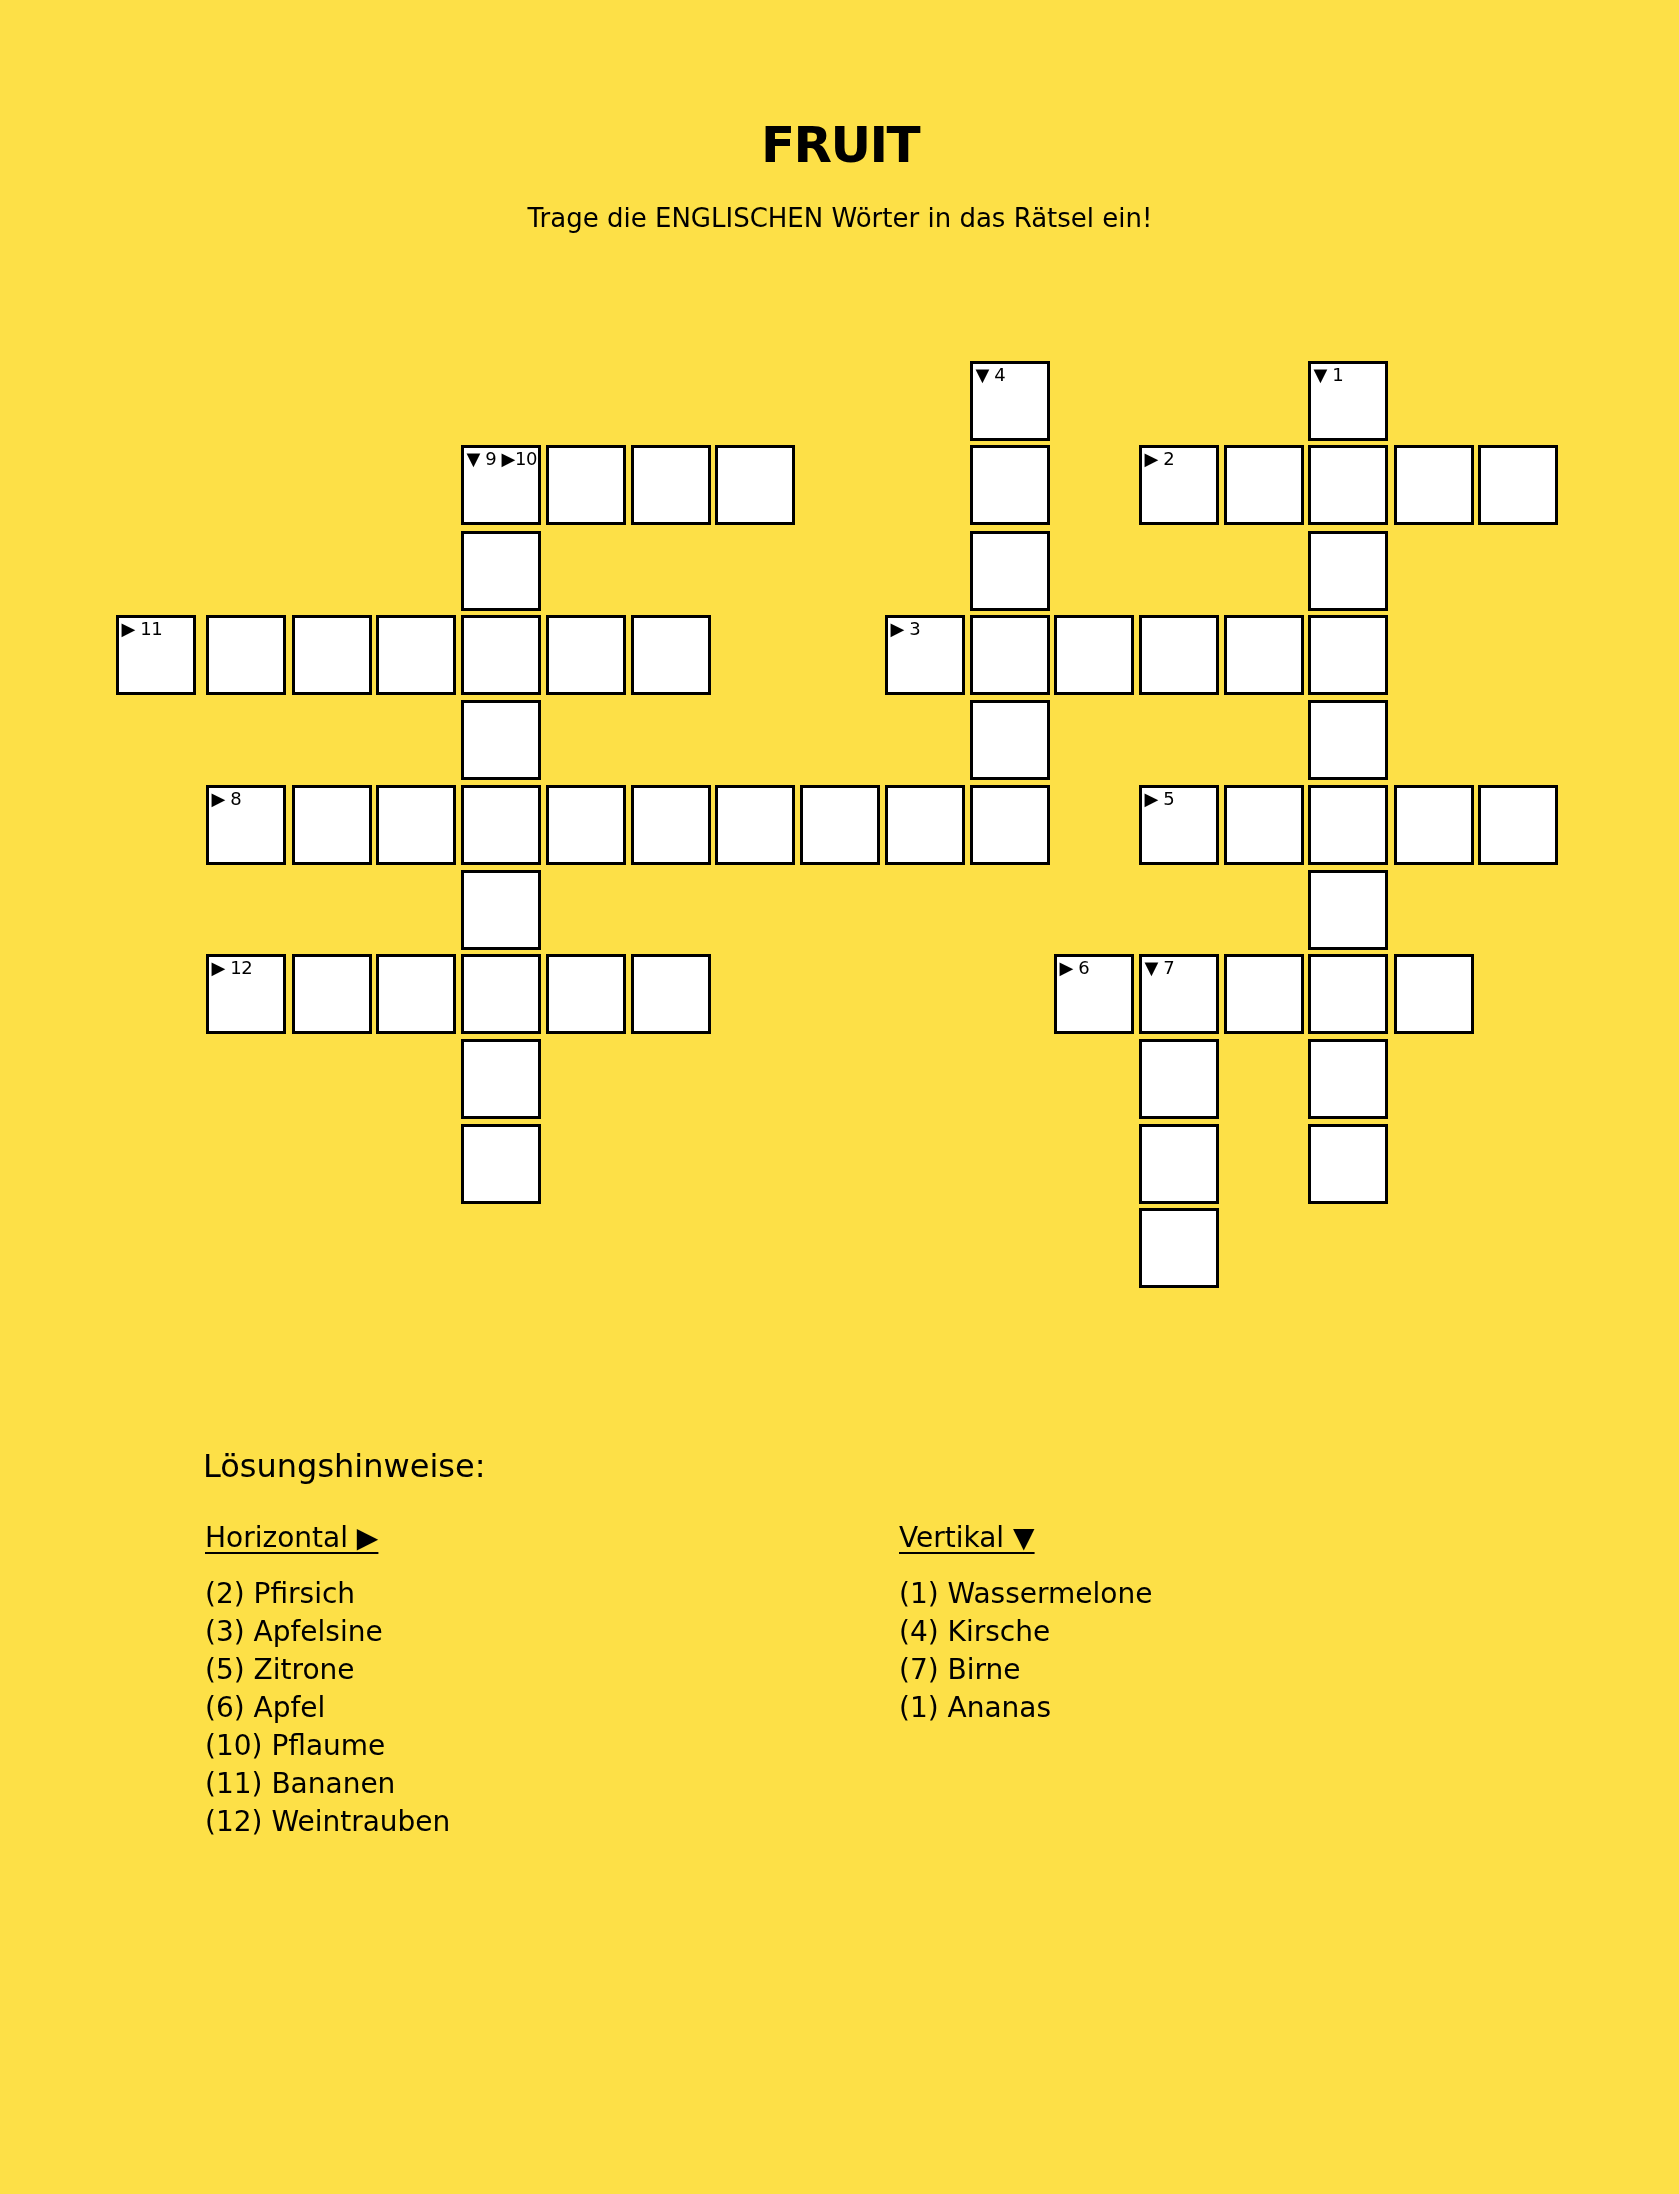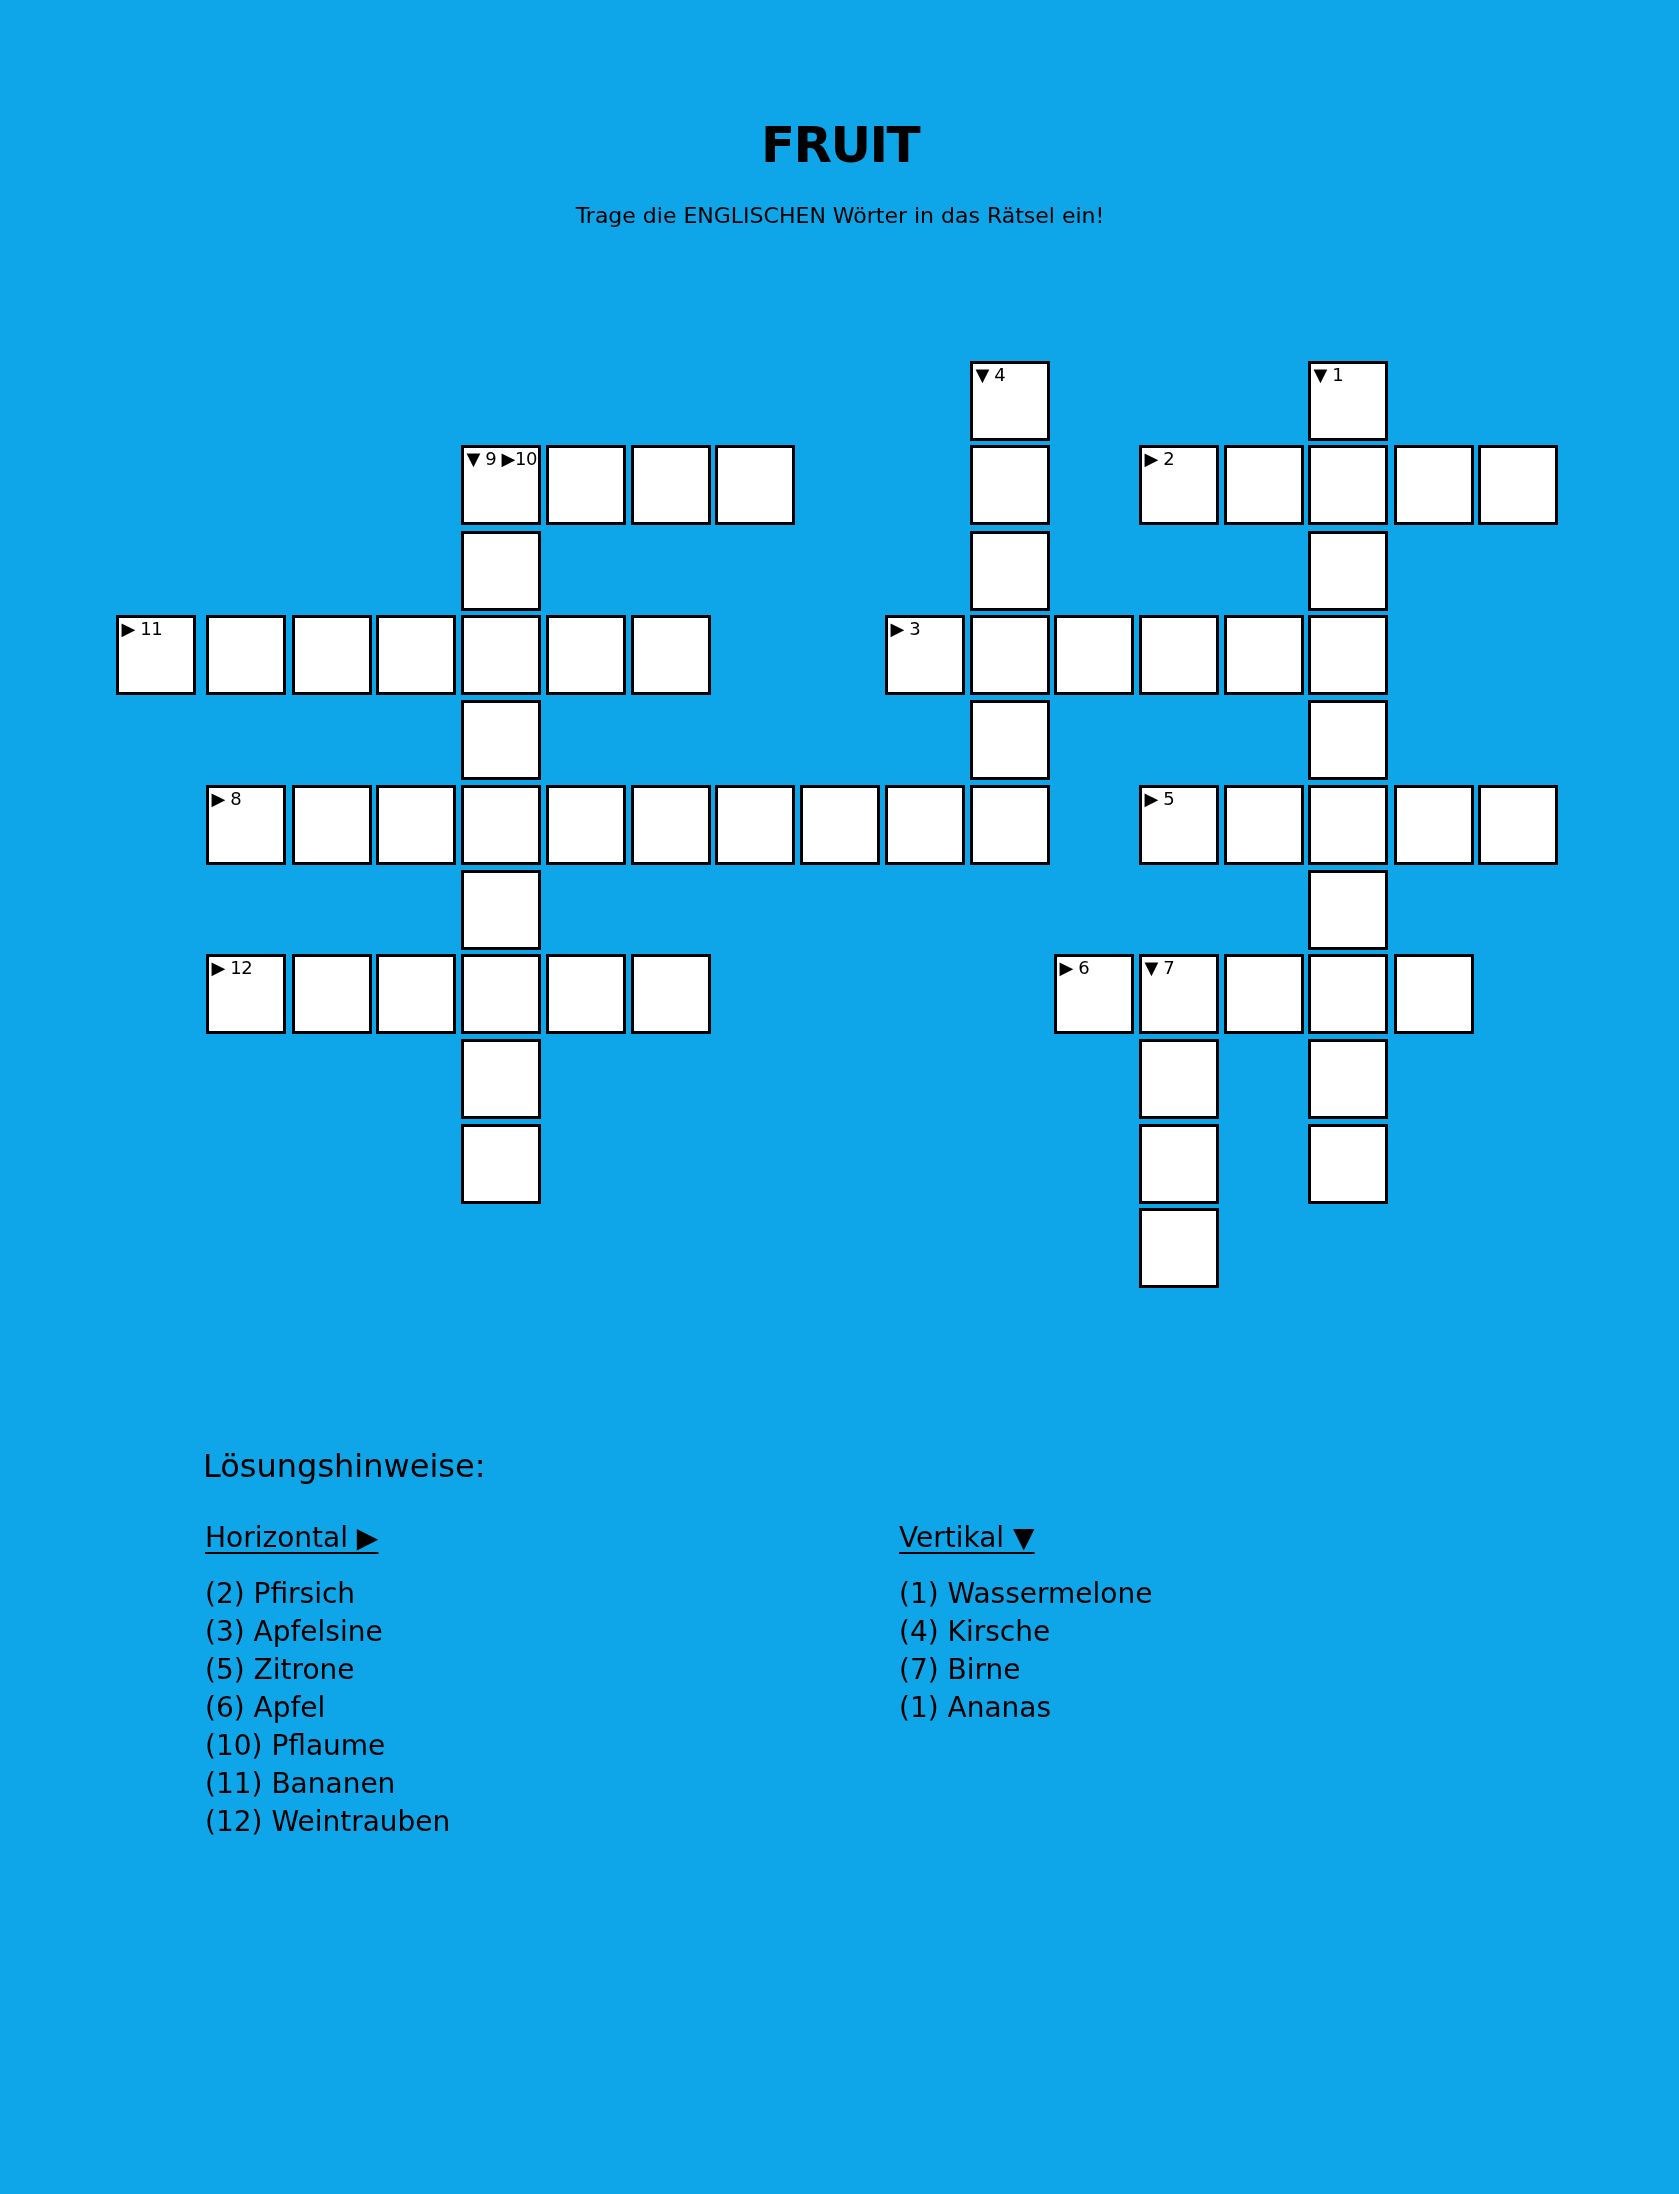--- a/index.html
+++ b/index.html
@@ -1,20 +1,20 @@
 <!DOCTYPE html>
 <html style="font-size:13px"><head>
 <meta charset="utf-8">
 <style>
   html, body { margin: 0; padding: 0; background: #ffffff; }
   .page {
     position: relative;
     width: 1680px;
     height: 2194px;
-    background: #0ea5e9;
+    background: #fde047;
     color: #000000;
     font-family: "DejaVu Sans", sans-serif;
     overflow: hidden;
   }
   .title {
     position: absolute;
     top: 120px;
     left: 0;
     width: 100%;
     text-align: center;
@@ -22,21 +22,21 @@
     font-weight: bold;
     letter-spacing: -1.6px;
     line-height: 1;
   }
   .subtitle {
     position: absolute;
     top: 202px;
     left: 0;
     width: 100%;
     text-align: center;
-    font-size: 22px;
+    font-size: 26px;
     line-height: 1.3;
   }
   .grid {
     position: absolute;
     top: 0; left: 0;
     width: 100%; height: 100%;
   }
   .cell {
     position: absolute;
     width: 74px;

